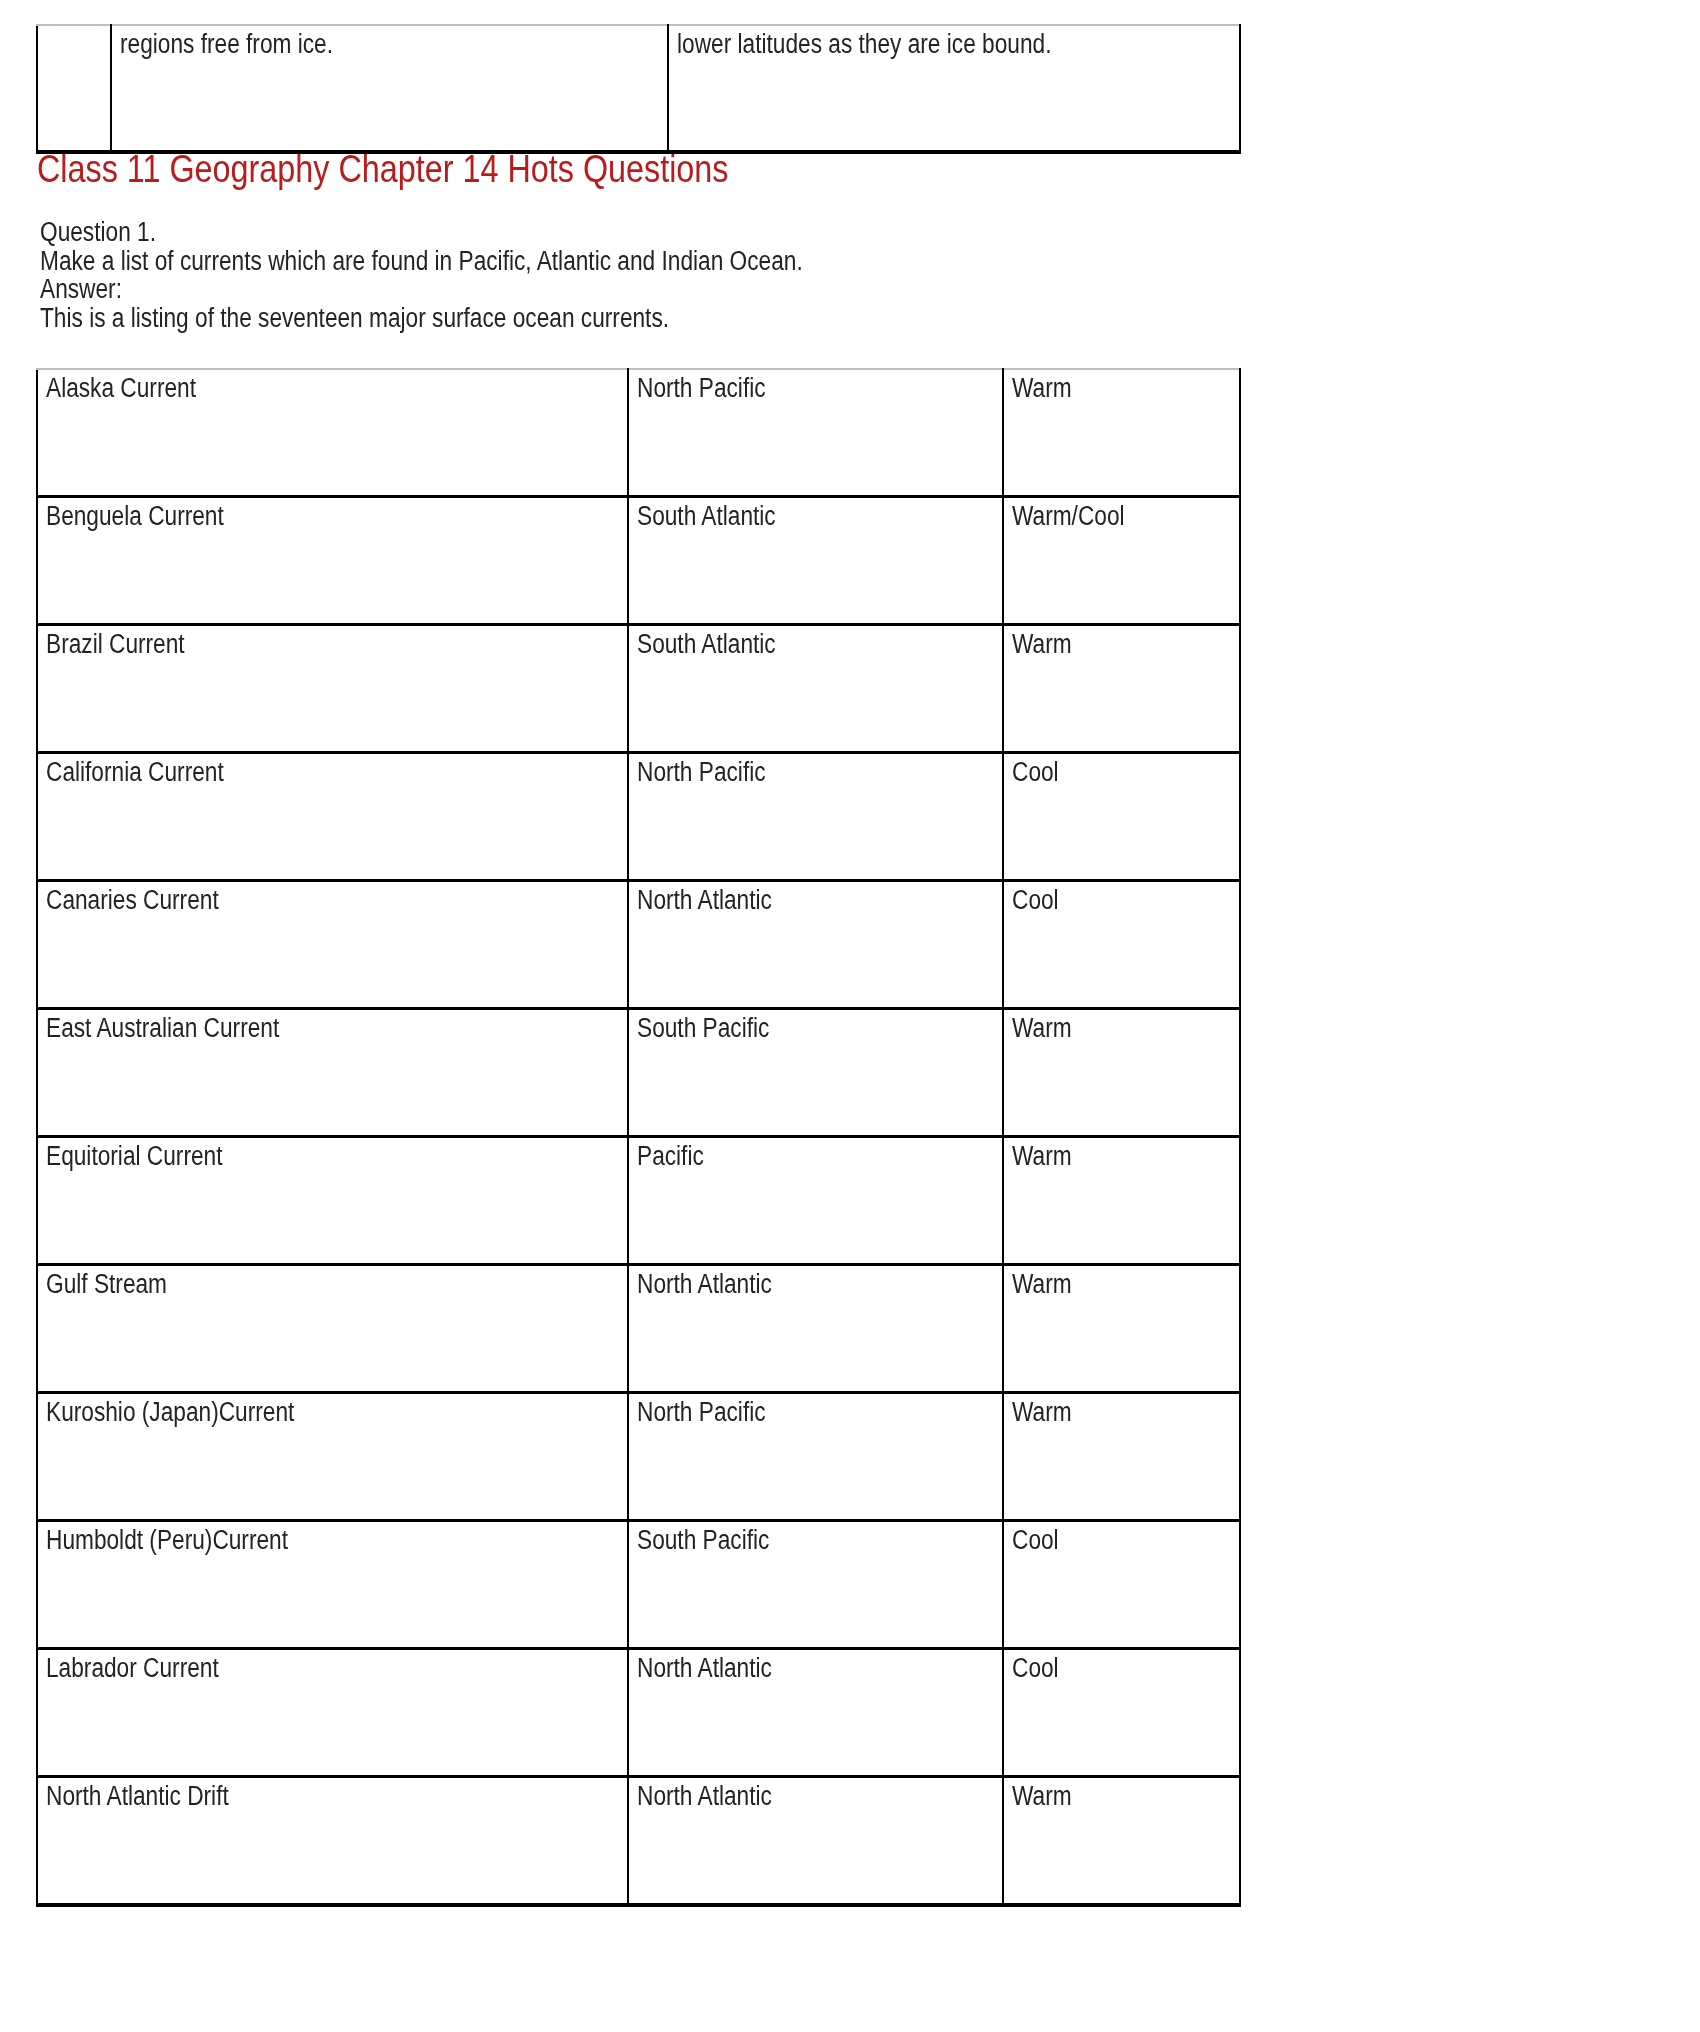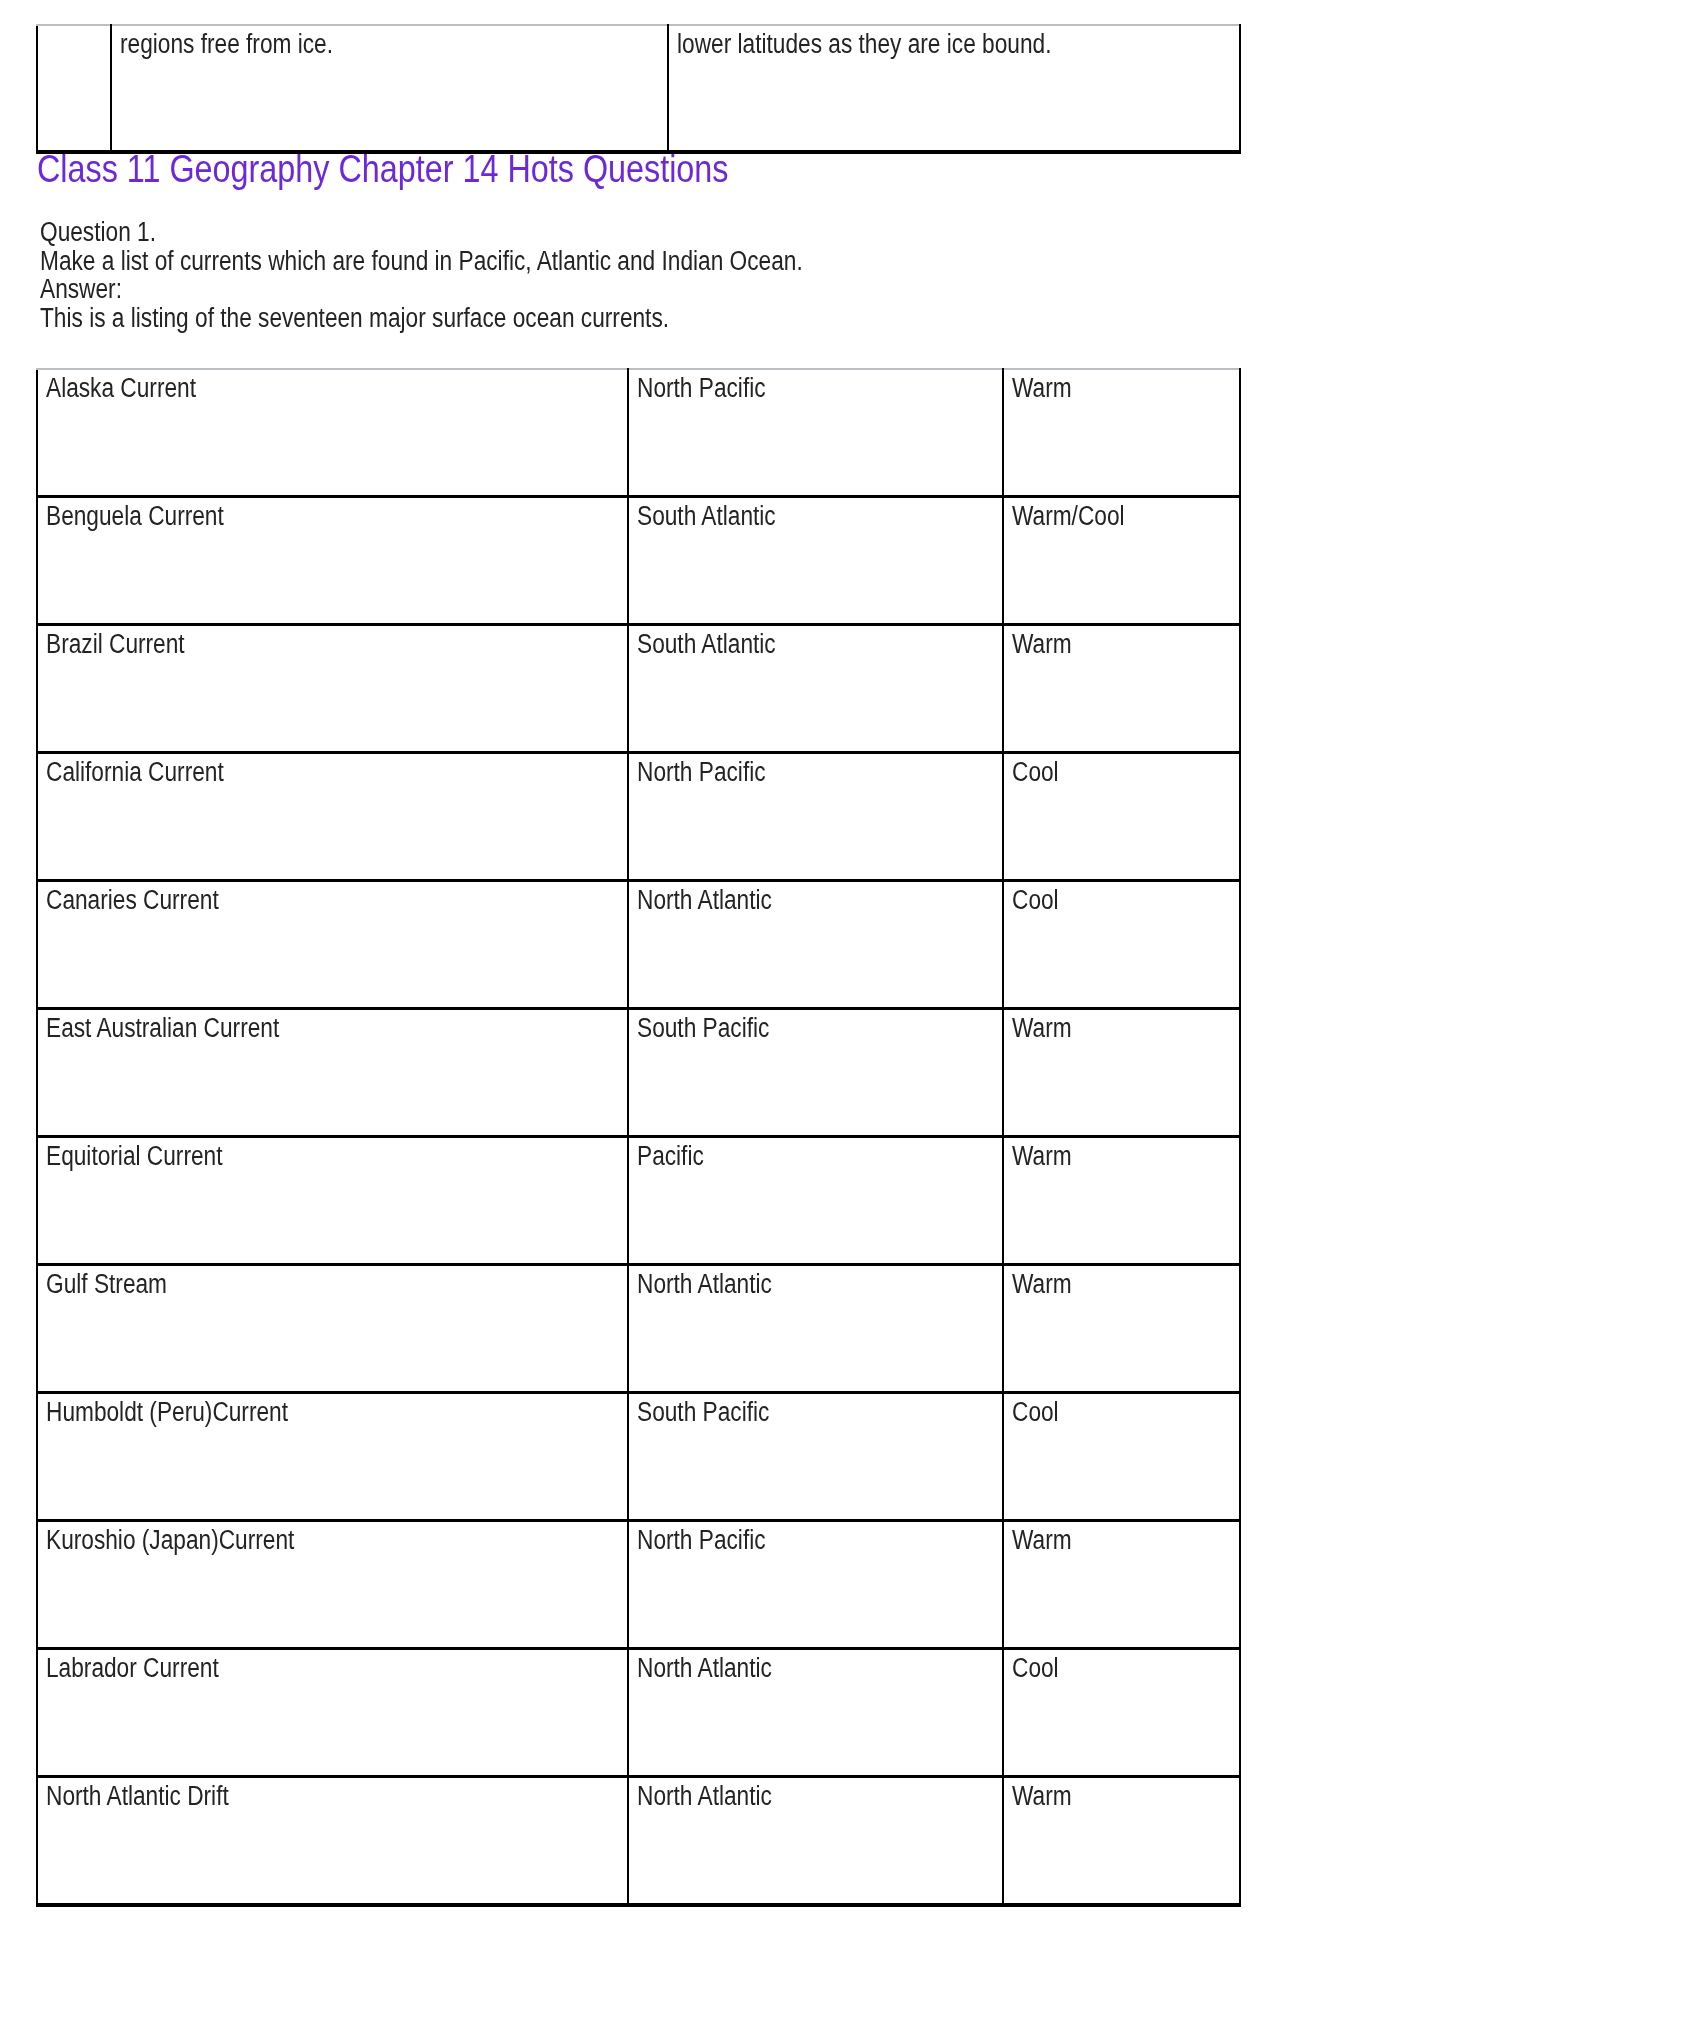--- a/index.html
+++ b/index.html
@@ -42,21 +42,21 @@
   }
   
   .heading {
     position: absolute;
     left: 37px;
     top: 147px;
     margin: 0;
     font-size: 38.5px;
     line-height: 44px;
     font-weight: 400;
-    color: #6d28d9;
+    color: #b91c1c;
     white-space: nowrap;
     text-decoration: underline;
   }
   
   .qa-block {
     position: absolute;
     left: 40px;
     top: 218px;
     font-size: 27px;
     line-height: 28.5px;
@@ -158,28 +158,28 @@
           <td><span class="sq">Equitorial Current</span></td>
           <td><span class="sq">Pacific</span></td>
           <td><span class="sq">Warm</span></td>
         </tr>
         <tr>
           <td><span class="sq">Gulf Stream</span></td>
           <td><span class="sq">North Atlantic</span></td>
           <td><span class="sq">Warm</span></td>
         </tr>
         <tr>
+          <td><span class="sq">Kuroshio (Japan)Current</span></td>
+          <td><span class="sq">North Pacific</span></td>
+          <td><span class="sq">Warm</span></td>
+        </tr>
+        <tr>
           <td><span class="sq">Humboldt (Peru)Current</span></td>
           <td><span class="sq">South Pacific</span></td>
           <td><span class="sq">Cool</span></td>
-        </tr>
-        <tr>
-          <td><span class="sq">Kuroshio (Japan)Current</span></td>
-          <td><span class="sq">North Pacific</span></td>
-          <td><span class="sq">Warm</span></td>
         </tr>
         <tr>
           <td><span class="sq">Labrador Current</span></td>
           <td><span class="sq">North Atlantic</span></td>
           <td><span class="sq">Cool</span></td>
         </tr>
         <tr>
           <td><span class="sq">North Atlantic Drift</span></td>
           <td><span class="sq">North Atlantic</span></td>
           <td><span class="sq">Warm</span></td>

